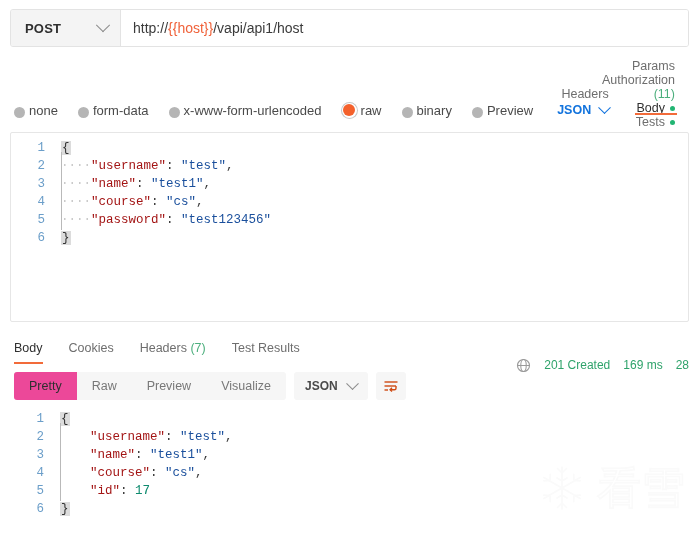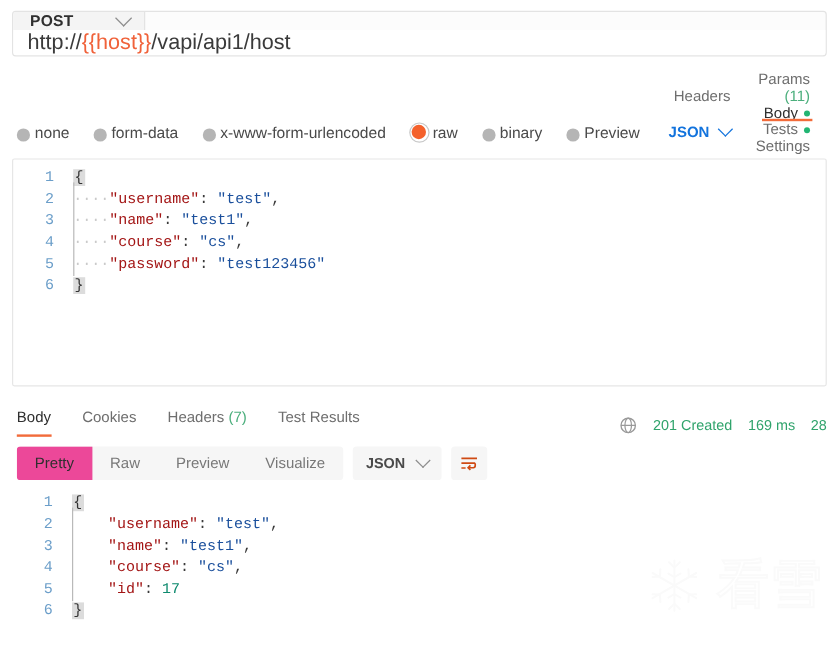--- a/index.html
+++ b/index.html
@@ -19,21 +19,20 @@
   
   .urlbar {
     display: flex;
     align-items: stretch;
     margin: 9px 10px 0 10px;
     height: 36px;
     border: 1px solid #e3e3e3;
     border-radius: 3px;
     background: #fcfcfc;
     overflow: hidden;
-    flex-direction: column;
   }
   .method-select {
     display: flex;
     align-items: center;
     justify-content: space-between;
     width: 110px;
     padding: 0 12px 0 14px;
     background: #f4f4f4;
     border-right: 1px solid #e3e3e3;
     box-sizing: border-box;
@@ -50,21 +49,21 @@
     border-right: 1.4px solid #8c8c8c;
     border-bottom: 1.4px solid #8c8c8c;
     transform: rotate(45deg) translate(-2px,-2px);
   }
   .url-field {
     flex: 1;
     display: flex;
     align-items: center;
     padding: 0 12px;
     background: #ffffff;
-    font-size: 18px;
+    font-size: 14px;
     color: #3b3b3b;
     cursor: text;
     white-space: nowrap;
   }
   .url-var { color: #f0623a; }
 
   
   .req-tabs {
     display: flex;
     align-items: flex-end;
@@ -237,21 +236,21 @@
   .restab.active::after {
     content: "";
     position: absolute;
     left: 0; right: 13px; bottom: -1px;
     height: 2px;
     background: #f26b3a;
   }
   .restab .count { color: #4caf7d; }
   .status-group {
     position: absolute;
-    right: 0; top: 6px;
+    right: 0; top: 17px;
     height: 32px;
     display: flex;
     align-items: center;
     gap: 13px;
     font-size: 12px;
     color: #2fa36b;
     white-space: nowrap;
   }
   .globe { width: 15px; height: 15px; display: block; }
 
@@ -347,33 +346,33 @@
         <span class="url-var">{{host}}</span>
         <span>/vapi/api1/host</span>
     </div>
   </div>
 
   <div class="req-tabs">
     <div class="rtab">
       <span>Params</span>
     </div>
     <div class="rtab">
+      <span>Authorization</span>
+    </div>
+    <div class="rtab">
       <span>Headers</span>
       <span class="count">(11)</span>
     </div>
     <div class="rtab active">
       <span>Body</span>
       <span class="dot"></span>
     </div>
     <div class="rtab">
       <span>Tests</span>
       <span class="dot"></span>
-    </div>
-    <div class="rtab">
-      <span>Settings</span>
     </div>
   </div>
 
   <div class="bodytypes">
     <div class="btype">
       <span class="radio"></span>
       <span>none</span>
     </div>
     <div class="btype">
       <span class="radio"></span>

